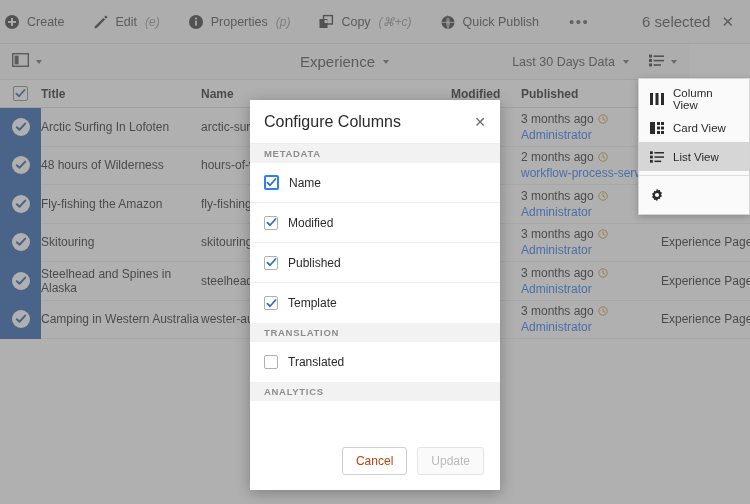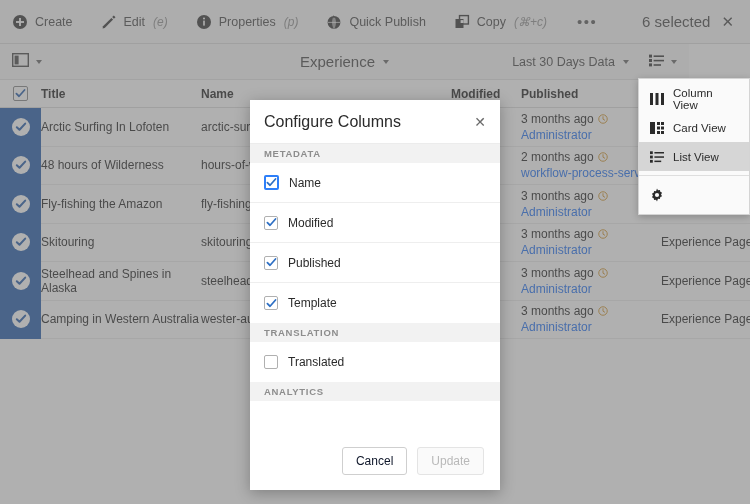--- a/index.html
+++ b/index.html
@@ -16,21 +16,21 @@
     position: absolute; top: 0; left: 0; width: 750px; height: 44px;
     background: #fafafa;
     border-bottom: 1px solid #e1e1e1;
     display: flex; align-items: center;
   }
   .act {
     display: flex; align-items: center; gap: 7px;
     padding: 0 14px; height: 44px; cursor: pointer;
     color: #6e6e6e; font-size: 12.5px; white-space: nowrap;
   }
-  .act:first-child { padding-left: 12px; }
+  .act:first-child { padding-left: 4px; }
   .act .ico { display: flex; align-items: center; justify-content: center; width: 16px; height: 16px; color: #4b4b4b; }
   .act .lbl { color: #5c5c5c; }
   .act .shortcut { color: #a0a0a0; font-style: italic; font-size: 12px; margin-left: 1px; }
   .act-more { padding: 0 16px; letter-spacing: 1.5px; font-size: 15px; color: #6e6e6e; cursor: pointer; line-height: 1; }
   .sel-zone {
     margin-left: auto; display: flex; align-items: center; gap: 11px;
     padding-right: 16px; height: 44px;
   }
   .sel-count { font-size: 15px; color: #5c5c5c; }
   .sel-close { font-size: 15px; color: #5c5c5c; cursor: pointer; line-height: 1; font-weight: 300; }
@@ -147,21 +147,21 @@
   }
   .cb.focused { border: 2px solid #2d7ff9; width: 15px; height: 15px; flex: 0 0 15px; }
   .cb svg { width: 11px; height: 11px; }
   .modal-foot {
     flex: 0 0 58px; display: flex; align-items: center; justify-content: flex-end;
     gap: 10px; padding: 0 16px;
   }
   .btn {
     min-width: 56px; height: 28px; padding: 0 13px; border-radius: 3px;
     font-size: 12px; display: flex; align-items: center; justify-content: center;
-    cursor: pointer; background: #fff; border: 1px solid #cfcfcf; color: #0f172a;
+    cursor: pointer; background: #fff; border: 1px solid #cfcfcf; color: #c2410c;
   }
   .btn.disabled { color: #b9b9b9; border-color: #e4e4e4; background: #fafafa; cursor: default; }
 </style>
 </head>
 <body>
 
 <div id="app">
 
   <div class="action-bar">
     <div class="act">
@@ -191,38 +191,38 @@
             <rect x="7.2" y="6.6" width="1.6" height="5" fill="#fff"></rect>
             <circle cx="8" cy="4.5" r="1" fill="#fff"></circle>
           </svg>
       </span>
       <span class="lbl">Properties</span>
       <span class="shortcut">(p)</span>
     </div>
     <div class="act">
       <span class="ico">
         <svg viewBox="0 0 16 16">
+            <rect x="1.5" y="5" width="8" height="9" fill="#4b4b4b"></rect>
+            <rect x="5.5" y="1.6" width="8.9" height="8.4" fill="none" stroke="#4b4b4b" stroke-width="1.4"></rect>
+            <rect x="6.6" y="6.1" width="2.9" height="2.9" fill="#fff"></rect>
+          </svg>
+      </span>
+      <span class="lbl">Copy</span>
+      <span class="shortcut">(⌘+c)</span>
+    </div>
+    <div class="act">
+      <span class="ico">
+        <svg viewBox="0 0 16 16">
             <circle cx="8" cy="8.4" r="6.4" fill="#4b4b4b"></circle>
             <path d="M8 2 C5.4 4.4 5.4 12.4 8 14.8 C10.6 12.4 10.6 4.4 8 2 Z" fill="#fff" opacity=".55"></path>
             <path d="M1.8 8.4 h12.4" stroke="#fff" stroke-width="1" opacity=".7"></path>
             <path d="M7 1.2 L9.6 3.2 L7.4 4.2 Z" fill="#4b4b4b"></path>
           </svg>
       </span>
       <span class="lbl">Quick Publish</span>
-    </div>
-    <div class="act">
-      <span class="ico">
-        <svg viewBox="0 0 16 16">
-            <rect x="1.5" y="5" width="8" height="9" fill="#4b4b4b"></rect>
-            <rect x="5.5" y="1.6" width="8.9" height="8.4" fill="none" stroke="#4b4b4b" stroke-width="1.4"></rect>
-            <rect x="6.6" y="6.1" width="2.9" height="2.9" fill="#fff"></rect>
-          </svg>
-      </span>
-      <span class="lbl">Copy</span>
-      <span class="shortcut">(⌘+c)</span>
     </div>
     <div class="act-more">•••</div>
 
     <div class="sel-zone">
       <span class="sel-count">6 selected</span>
       <span class="sel-close">✕</span>
     </div>
   </div>
 
   <div class="rail-bar">

